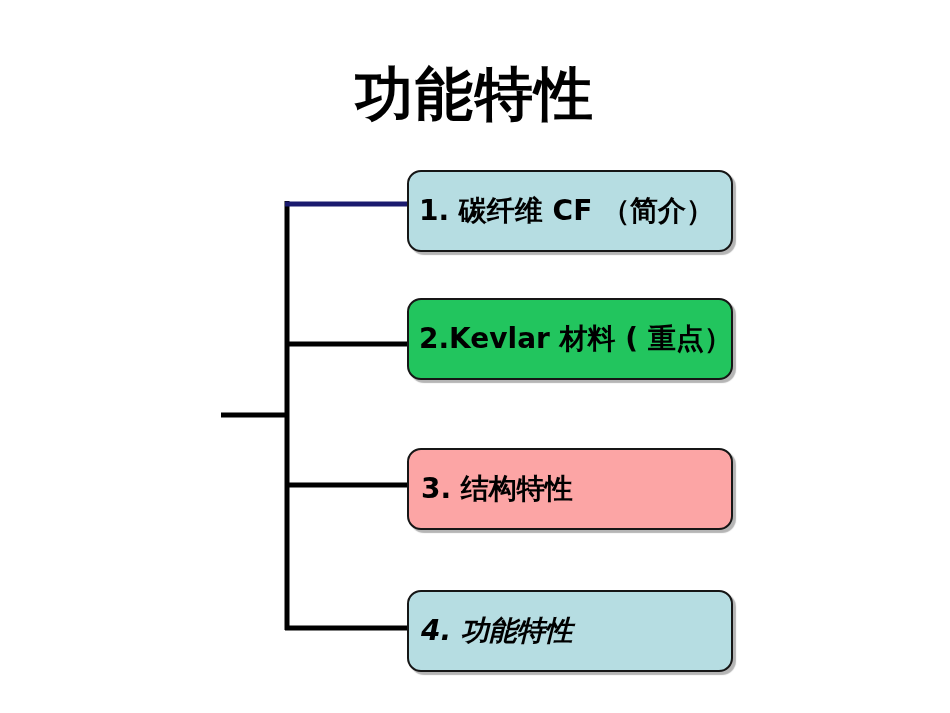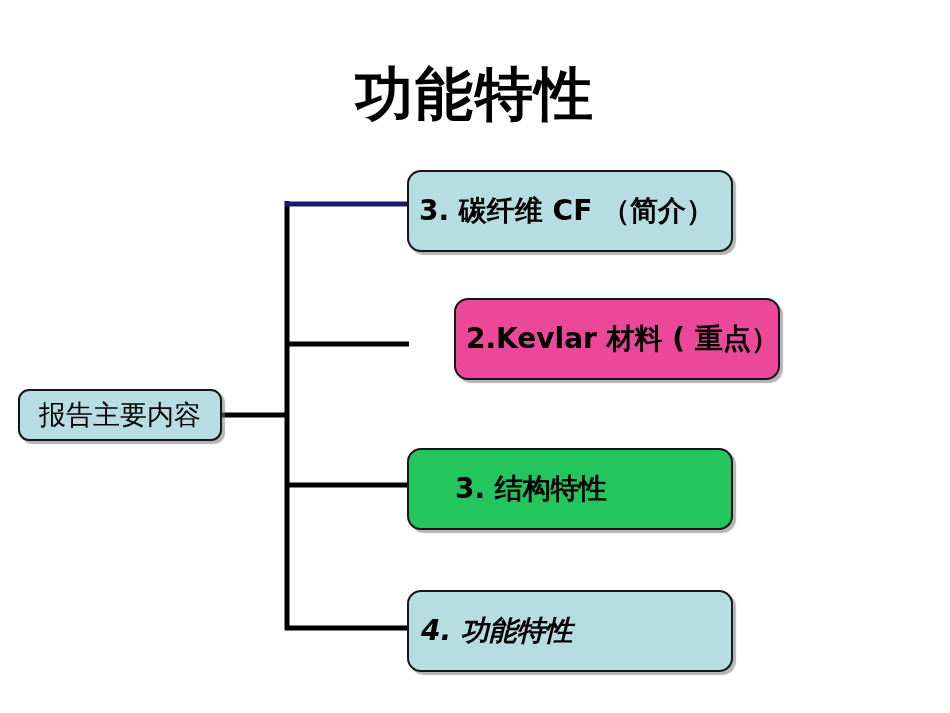--- a/index.html
+++ b/index.html
@@ -112,33 +112,30 @@
 
     <line x1="285" y1="204" x2="409" y2="204" stroke="#1a1a6e" stroke-width="5"></line>
 
     <line x1="285" y1="344" x2="409" y2="344" stroke="#000000" stroke-width="5"></line>
 
     <line x1="285" y1="485" x2="409" y2="485" stroke="#000000" stroke-width="5"></line>
 
     <line x1="285" y1="628" x2="409" y2="628" stroke="#000000" stroke-width="5"></line>
   </svg>
 
-  <div class="node node-root" style="background: rgb(182, 221, 226); border-color: rgb(22, 22, 22);">
-    <span class="node-label">报告主要内容</span>
+
+  <div id="node-1" class="node node-branch" style="background: rgb(182, 221, 226); border-color: rgb(22, 22, 22);">
+    <span class="node-label">1. 碳纤维 CF （简介）</span>
   </div>
 
-  <div id="node-1" class="node node-branch" style="background: rgb(182, 221, 226); border-color: rgb(22, 22, 22);">
-    <span class="node-label">3. 碳纤维 CF （简介）</span>
-  </div>
-
-  <div id="node-2" class="node node-branch" style="background: #ec4899; border-color: rgb(22, 22, 22); margin-left: 47px;">
+  <div id="node-2" class="node node-branch" style="background: #22c55e; border-color: rgb(22, 22, 22);">
     <span class="node-label">2.Kevlar 材料 ( 重点）</span>
   </div>
 
-  <div id="node-3" class="node node-branch" style="background: #22c55e; border-color: rgb(22, 22, 22); padding-left: 34px;">
+  <div id="node-3" class="node node-branch" style="background: #fca5a5; border-color: rgb(22, 22, 22);">
     <span class="node-label">3.  结构特性</span>
   </div>
 
   <div id="node-4" class="node node-branch" style="background: rgb(182, 221, 226); border-color: rgb(22, 22, 22);">
     <span class="node-label">4. 功能特性</span>
   </div>
 
 </div>
 
 </body></html>

